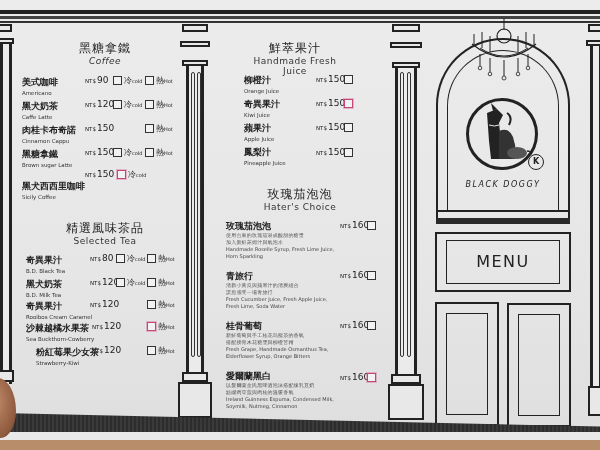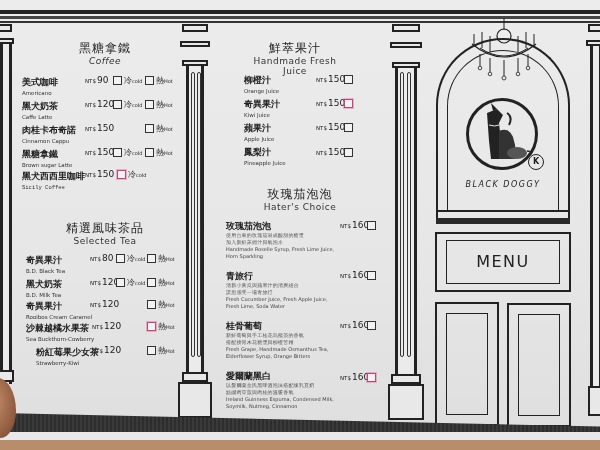--- a/index.html
+++ b/index.html
@@ -164,21 +164,21 @@
 <div class="item" style="left:22px;top:148px;">
   <div class="zh">黑糖拿鐵</div>
     <div class="en">Brown sugar Latte</div>
 </div>
 <div class="price" style="left:85px;top:147px;"><span class="nt">NT$</span><span>150</span></div>
 <div class="cb" style="left:113px;top:148px;"></div>
 <div class="cbl" style="left:124px;top:147px;"><span>冷</span><small>cold</small></div>
 <div class="cb" style="left:145px;top:148px;"></div>
 <div class="cbl" style="left:156px;top:147px;"><span>熱</span><small>Hot</small></div>
 
-<div class="item" style="left:22px;top:170px;font-family:Liberation Mono, monospace;">
+<div class="item" style="left:22px;top:180px;">
   <div class="zh">黑犬西西里咖啡</div>
     <div class="en">Sicily Coffee</div>
 </div>
 <div class="price" style="left:85px;top:169px;"><span class="nt">NT$</span><span>150</span></div>
 <div class="cb marked" style="left:117px;top:170px;"></div>
 <div class="cbl" style="left:128px;top:169px;"><span>冷</span><small>cold</small></div>
 
 <div class="section-title" style="left:40px;top:220px;width:130px;">精選風味茶品</div>
 <div class="section-sub" style="left:40px;top:236px;width:130px;">Selected Tea</div>
 

